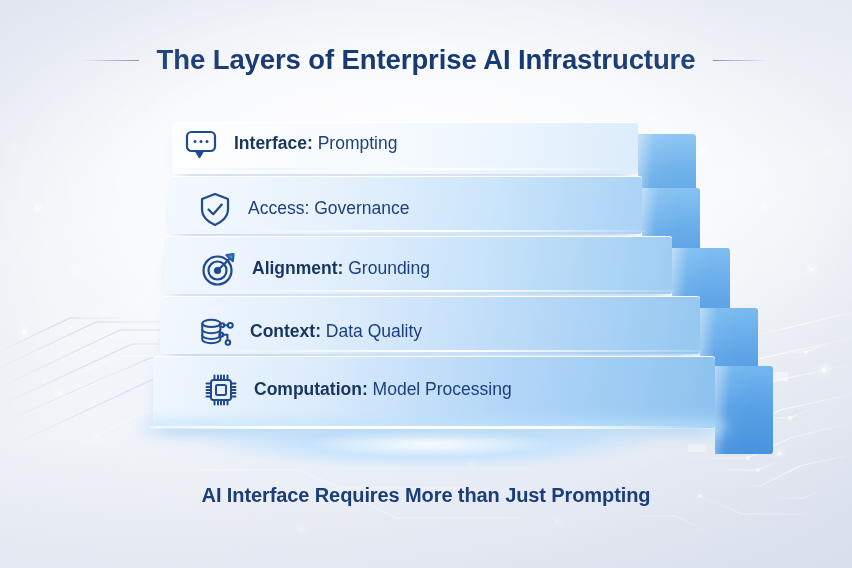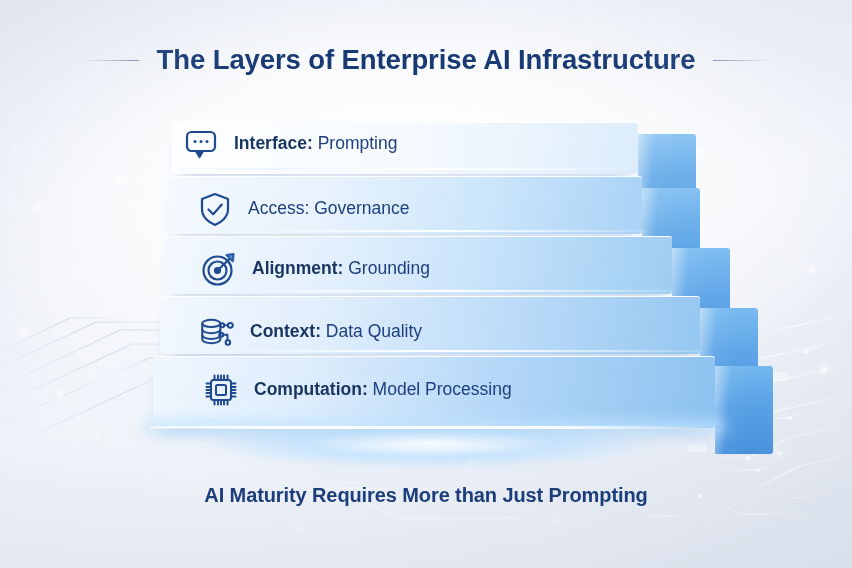--- a/index.html
+++ b/index.html
@@ -317,15 +317,15 @@
         </svg>
       </span>
       <span class="label">
         <b>Computation:</b><span> Model Processing</span>
       </span>
     </div>
   </div>
 
   <div class="vignette bg-layer"></div>
 
-  <div class="subtitle">AI Maturity Requires More than Just Prompting</div>
+  <div class="subtitle">AI Interface Requires More than Just Prompting</div>
 
 </div>
 
 </body></html>

